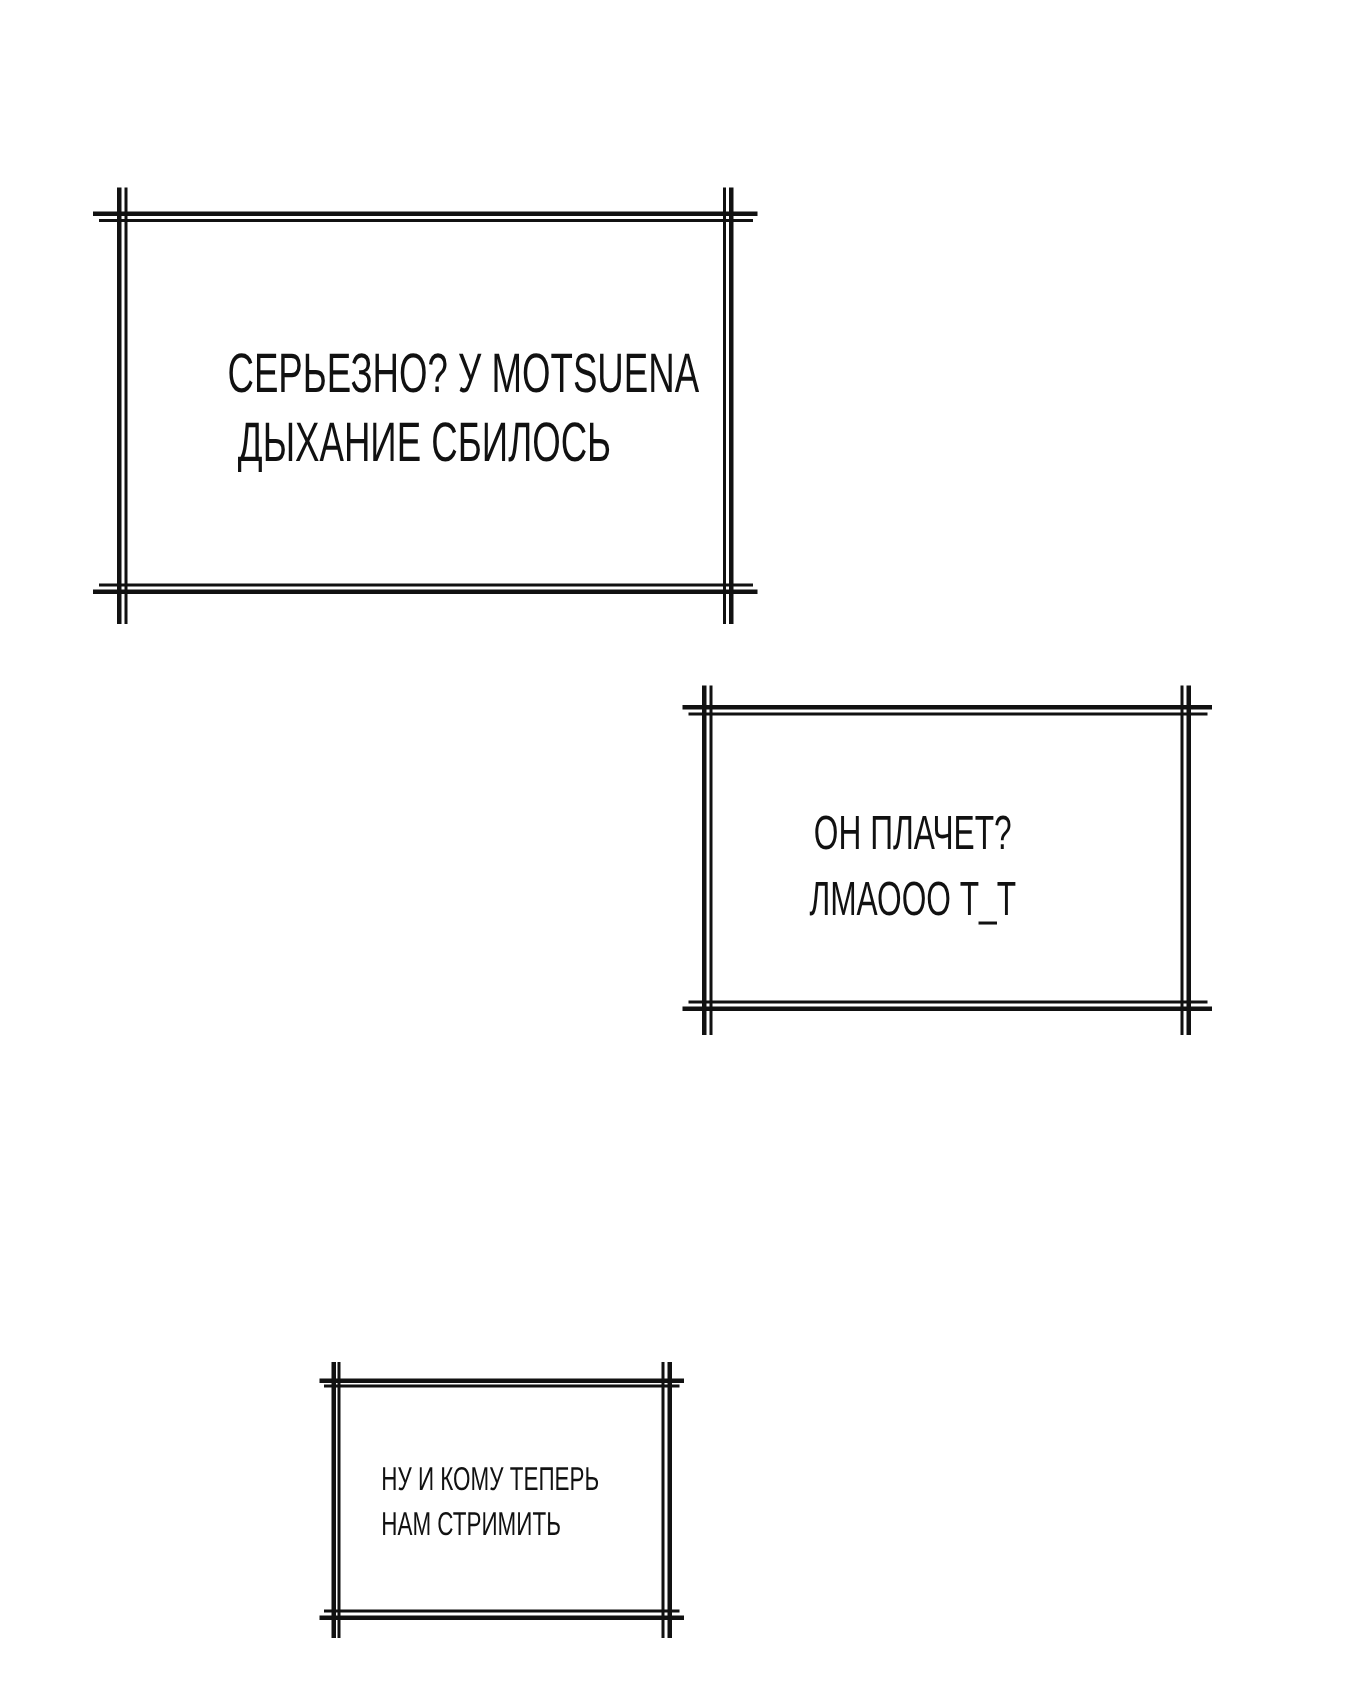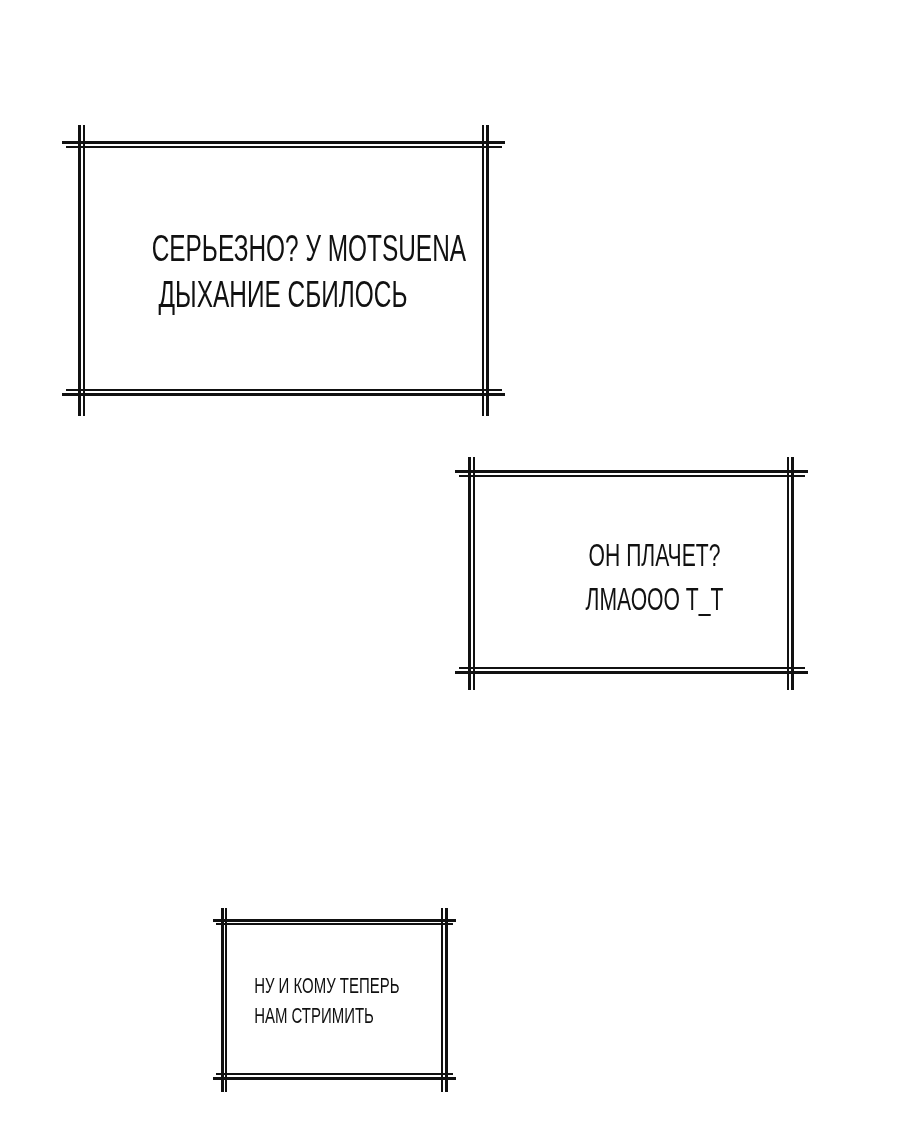--- a/index.html
+++ b/index.html
@@ -60,21 +60,21 @@
 <div class="panel" style="left:0;top:0;width:900px;height:1136px;pointer-events:none;">
   <div class="line" style="left:455px;top:470px;width:353px;height:3px;"></div>
   <div class="line" style="left:459px;top:475px;width:346px;height:1.5px;"></div>
   <div class="line" style="left:459px;top:667px;width:346px;height:1.5px;"></div>
   <div class="line" style="left:455px;top:671px;width:353px;height:3px;"></div>
   <div class="line" style="left:468px;top:457px;width:2.5px;height:233px;"></div>
   <div class="line" style="left:473px;top:457px;width:1.5px;height:233px;"></div>
   <div class="line" style="left:787px;top:457px;width:1.5px;height:233px;"></div>
   <div class="line" style="left:791px;top:457px;width:2.5px;height:233px;"></div>
 </div>
-<div class="caption" style="left:498px;width:313px;top:533px;">
+<div class="caption" style="left:452px;width:313px;top:533px;">
   <span class="caption-line" style="font-size:32px;line-height:44px;transform:scaleX(0.66);">ОН ПЛАЧЕТ?</span>
   <span class="caption-line" style="font-size:32px;line-height:44px;transform:scaleX(0.66);">ЛМАООО Т_Т</span>
 </div>
 
 <div class="panel" style="left:0;top:0;width:900px;height:1136px;pointer-events:none;">
   <div class="line" style="left:213px;top:919px;width:243px;height:2.5px;"></div>
   <div class="line" style="left:216px;top:923px;width:237px;height:1.5px;"></div>
   <div class="line" style="left:216px;top:1073px;width:237px;height:1.5px;"></div>
   <div class="line" style="left:213px;top:1077px;width:243px;height:2.5px;"></div>
   <div class="line" style="left:221px;top:908px;width:2.5px;height:184px;"></div>

